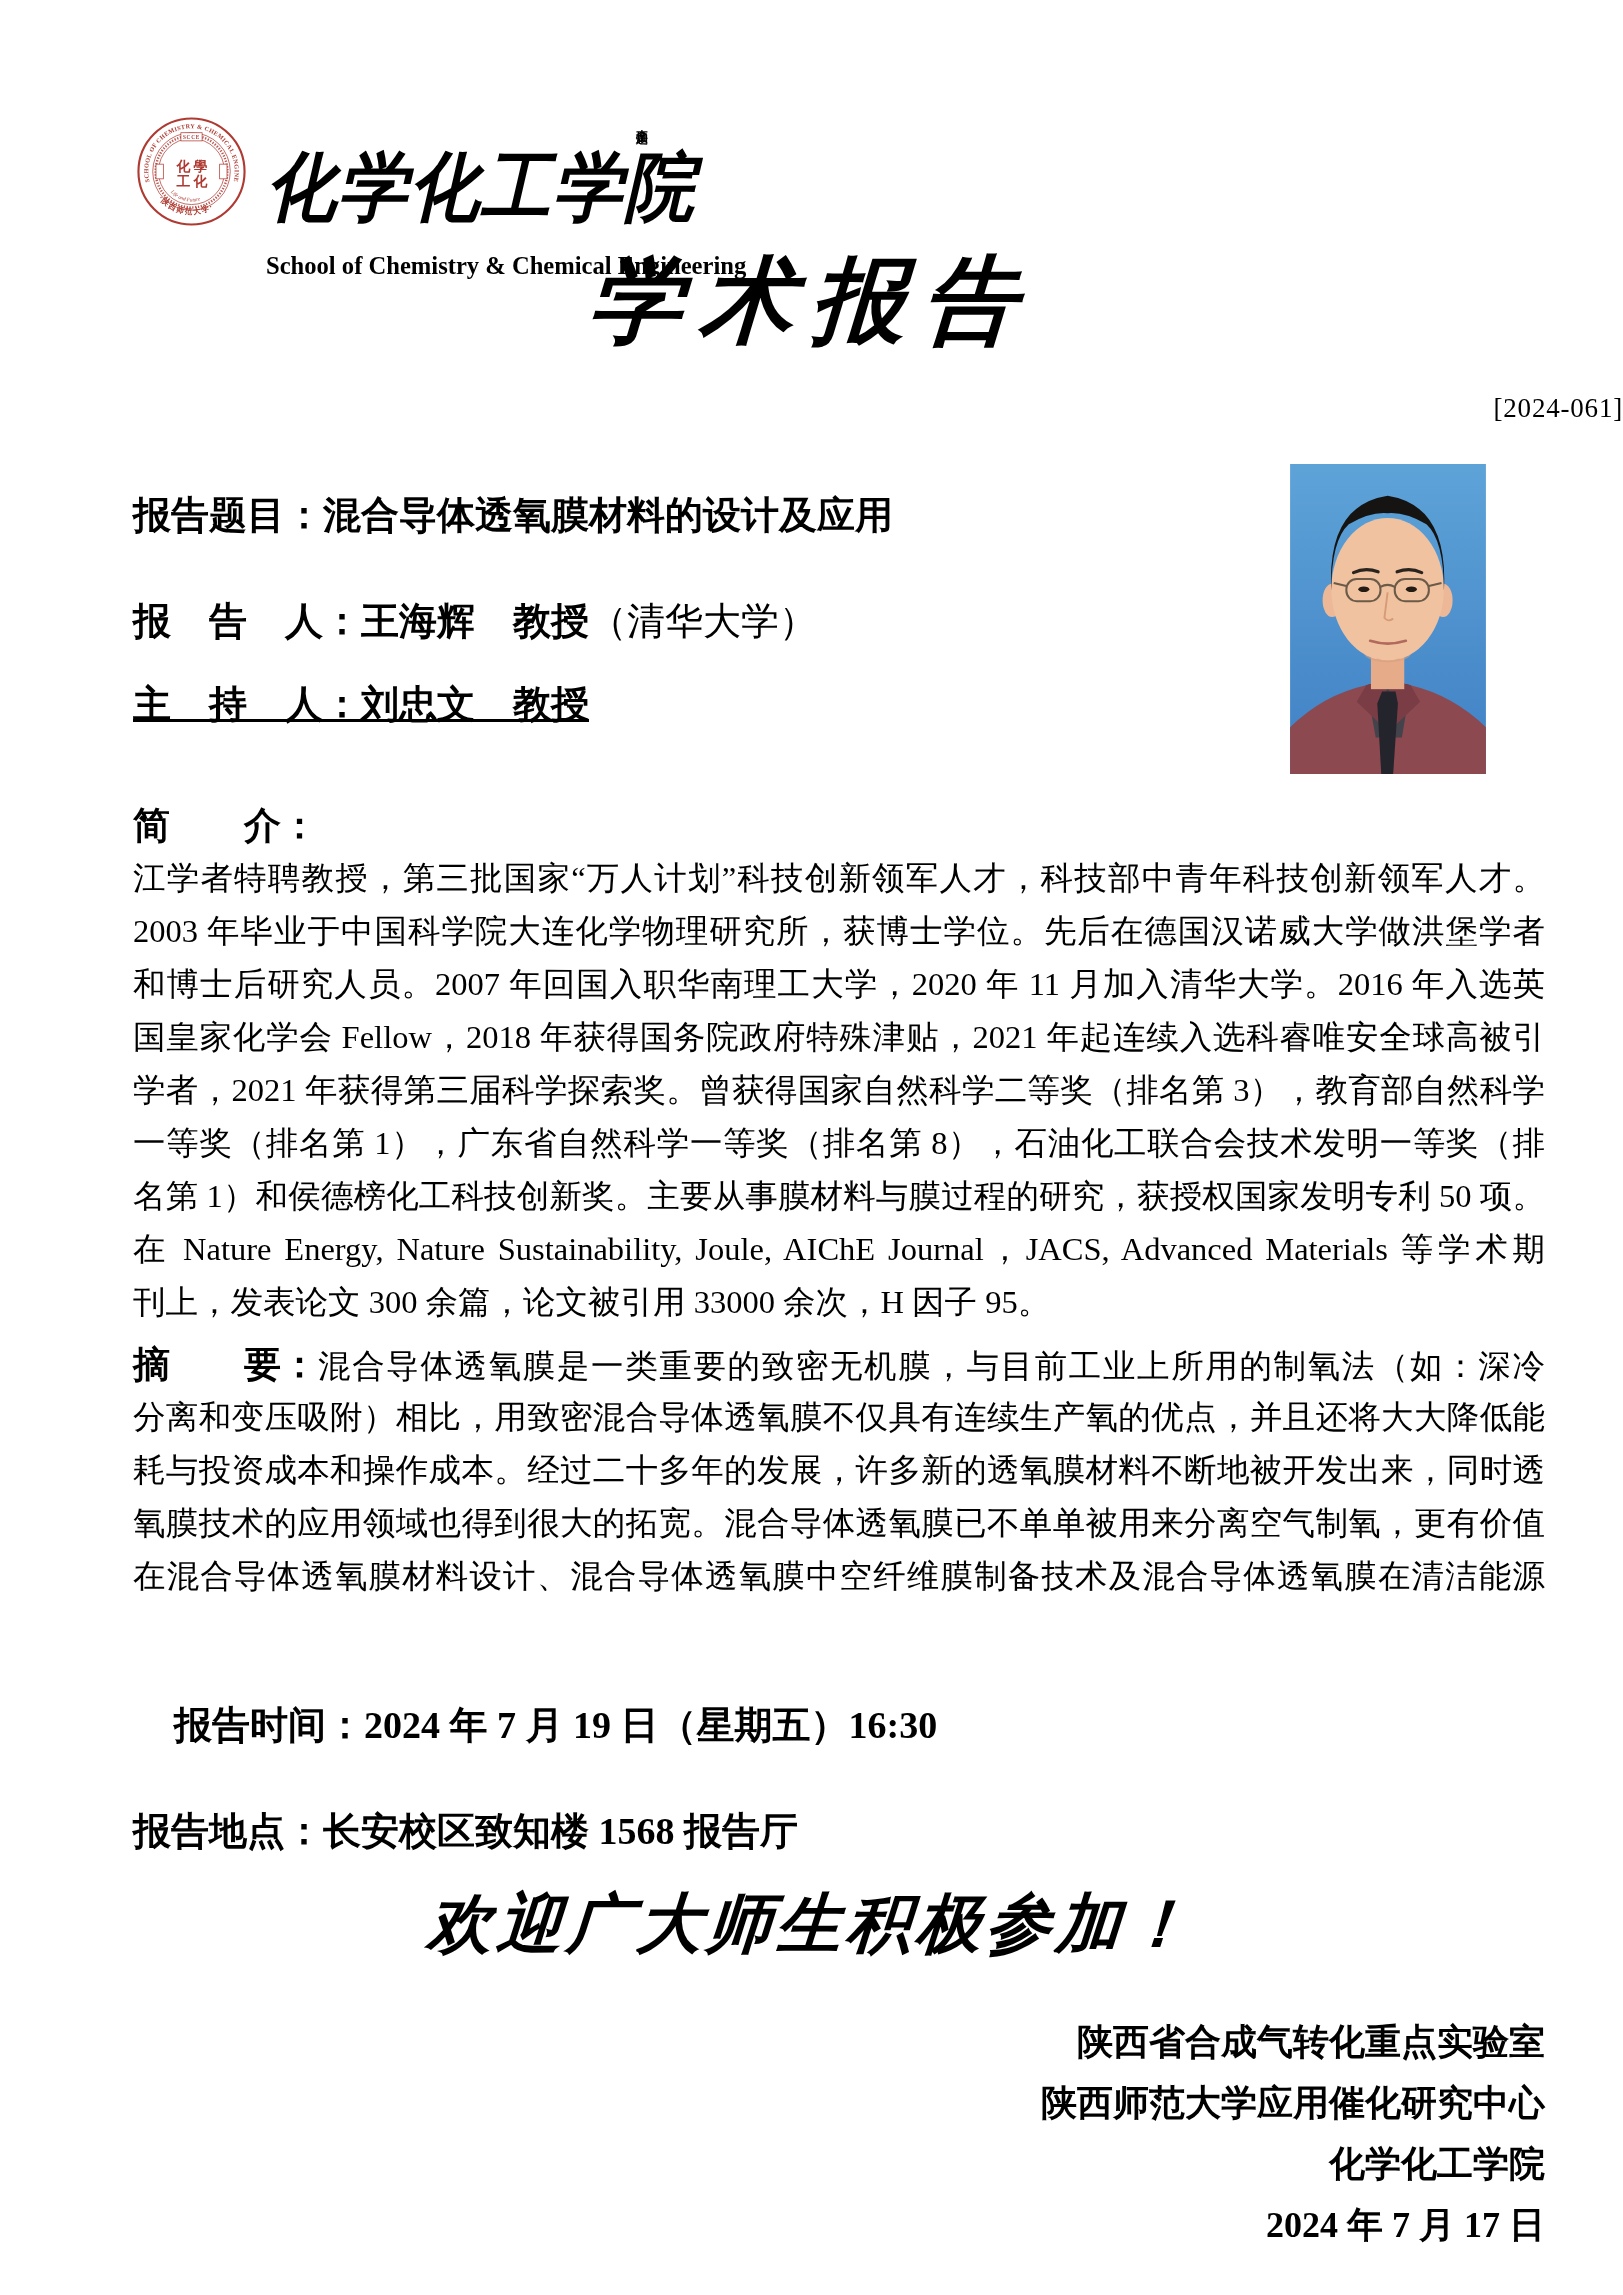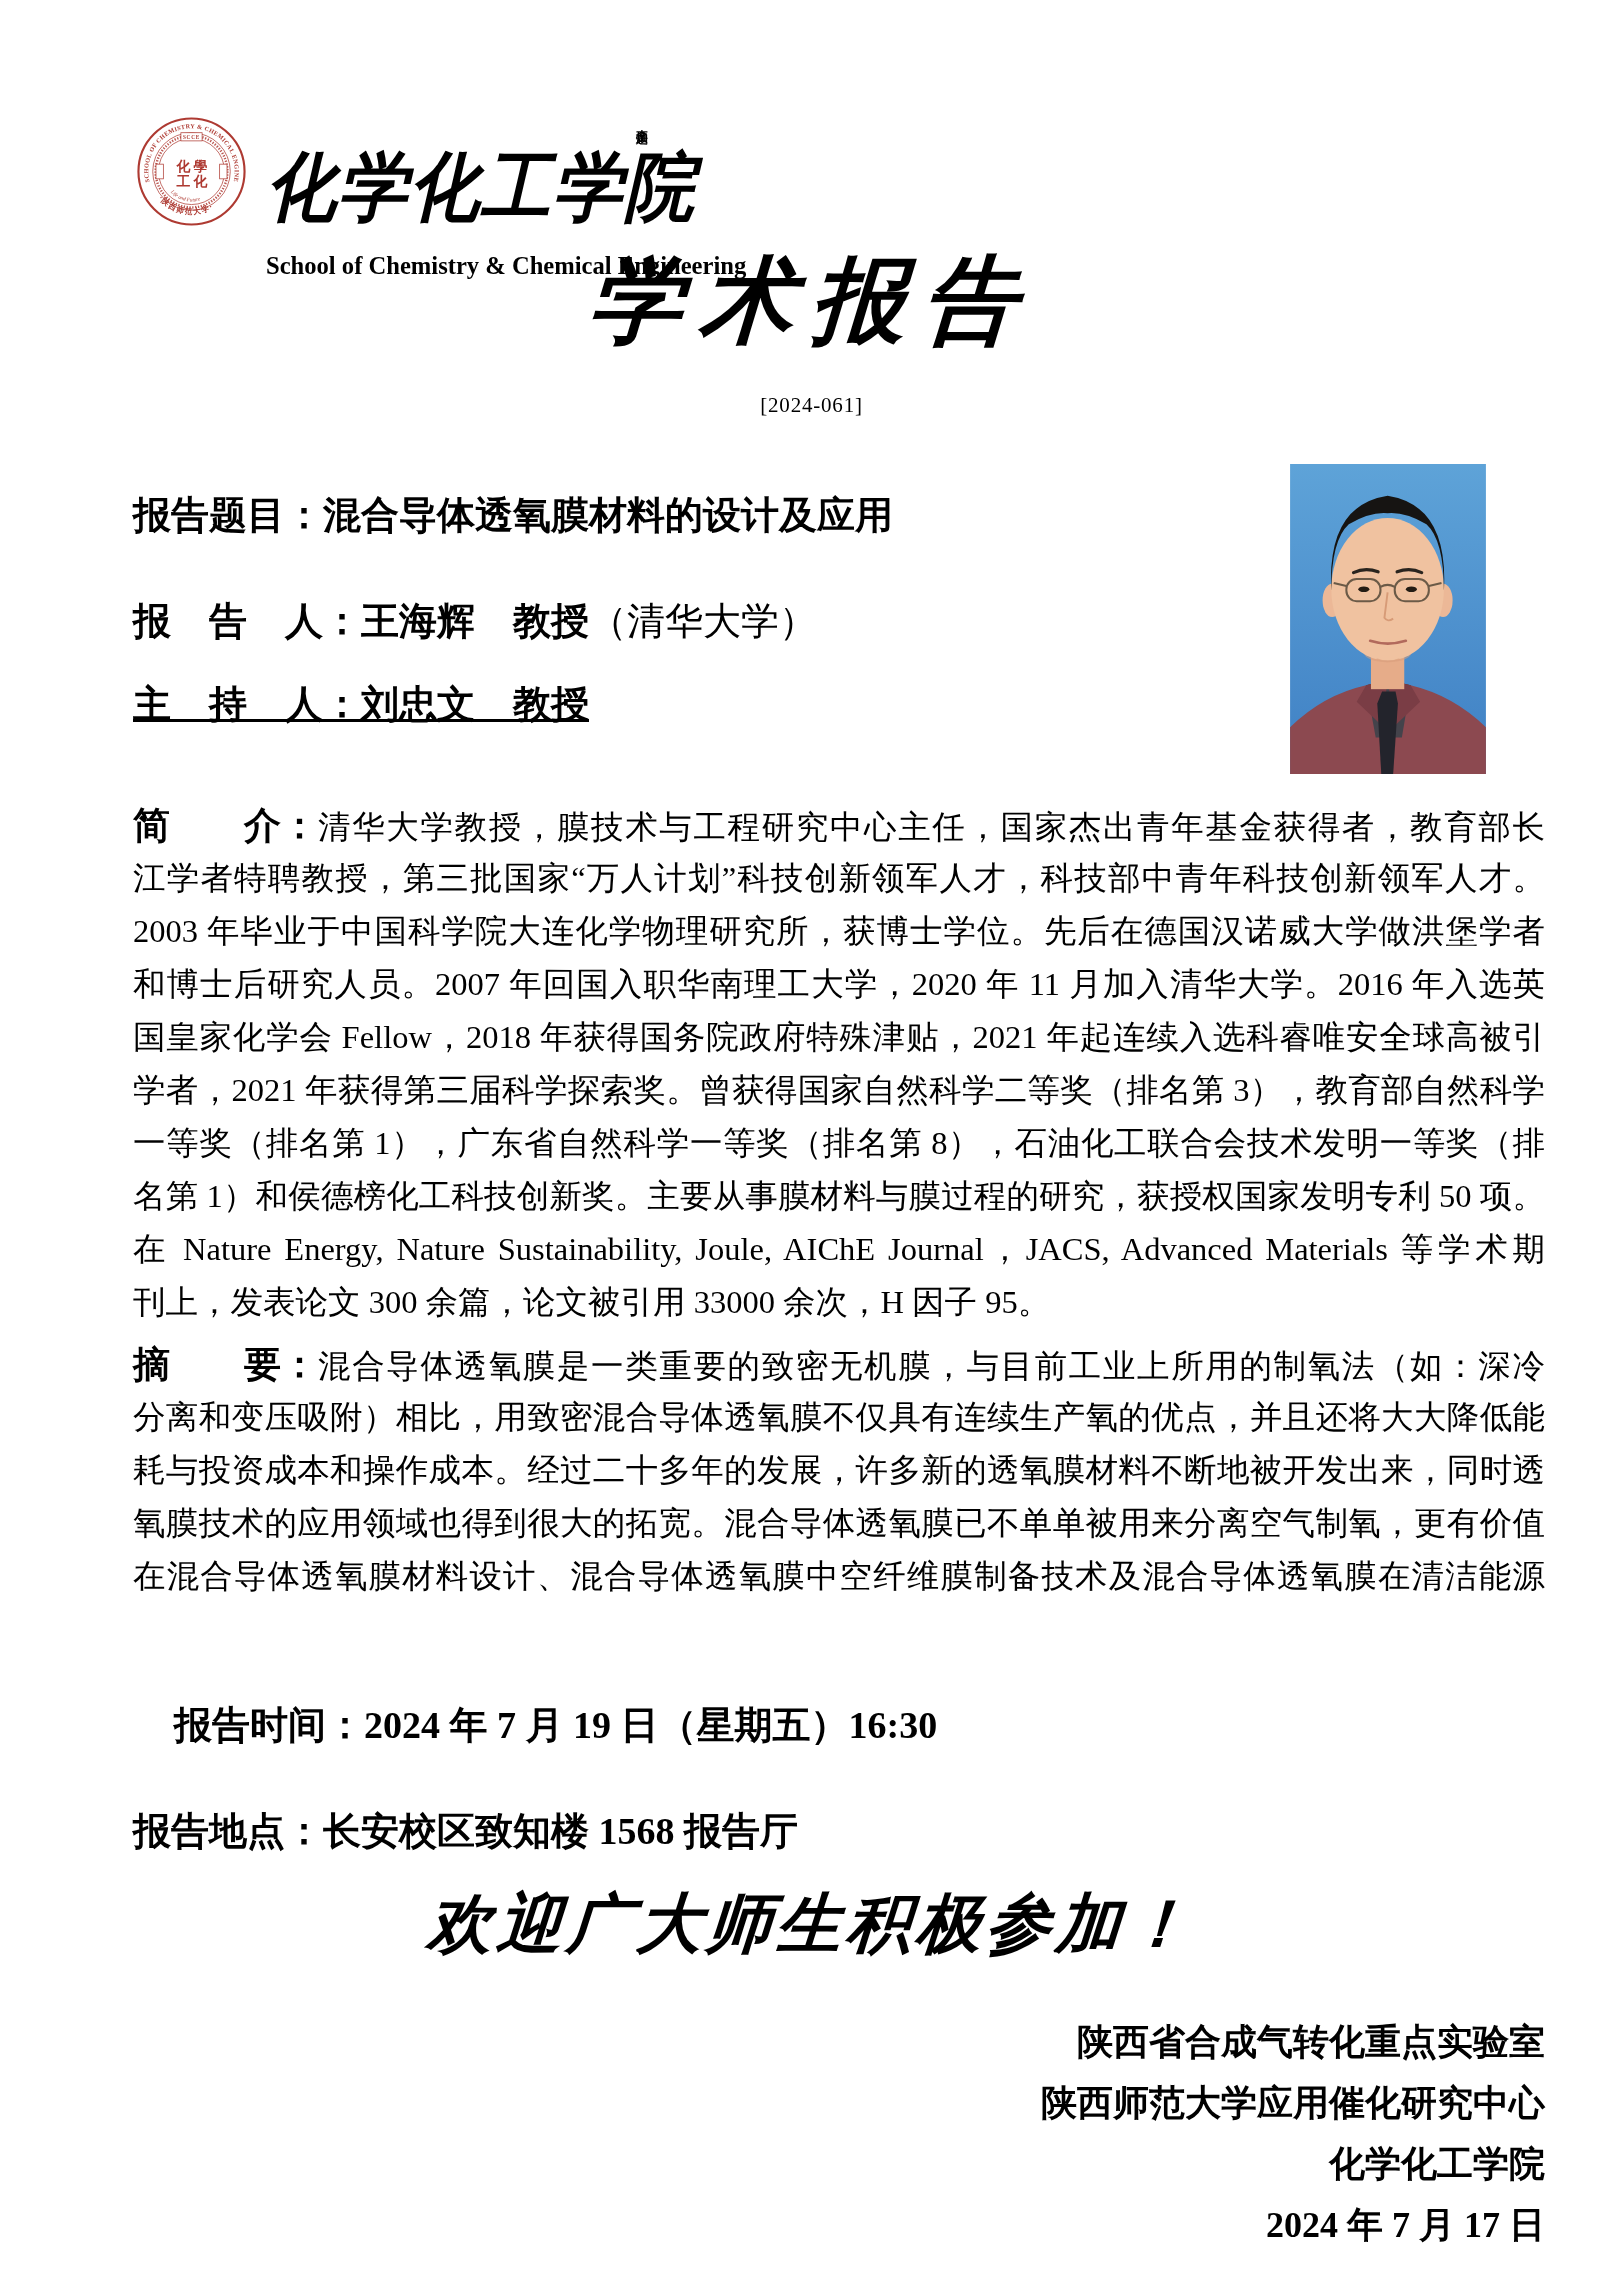--- a/index.html
+++ b/index.html
@@ -23,22 +23,22 @@
   .school-en {
     position:absolute; left:266px; top:252px; width:507px;
     font-size:24.6px; font-weight:bold; white-space:nowrap;
   }
   .main-title {
     position:absolute; left:0; top:238px; width:100%; text-align:center;
     font-size:94px; font-weight:900; font-style:italic; letter-spacing:17.4px;
     transform:skewX(-3deg);
   }
   .serial {
-    position:absolute; left:0; top:393px; width:100%; text-align:center;
-    font-size:21px; letter-spacing:0.8px;
+    position:absolute; left:0; top:393px; width:100%; text-align:right;
+    font-size:27px; letter-spacing:0.8px;
   }
   
   .photo { position:absolute; left:1290px; top:464px; width:196px; height:310px; }
   
   .info-line {
     position:absolute; left:133px; font-size:38px; font-weight:bold; white-space:nowrap;
   }
   .info-line .affil { font-weight:normal; }
   .line-title    { top:490px; }
   .line-speaker  { top:596px; }
@@ -152,21 +152,20 @@
 
   <div class="info-line line-title"><span>报告题目：</span><span>混合导体透氧膜材料的设计及应用</span></div>
 
   <div class="info-line line-speaker"><span>报　告　人：</span><span>王海辉　教授</span><span class="affil">（清华大学）</span></div>
 
   <div class="info-line line-host"><span>主　持　人：</span><span>刘忠文　教授</span></div>
 
   <div class="para para-intro">
     <div class="pline pfirst">
       <span class="plabel">简　　介：</span>
-        <span class="ptext">清华大学教授，膜技术与工程研究中心主任，国家杰出青年基金获得者，教育部长</span>
     </div>
     <div class="pline">江学者特聘教授，第三批国家“万人计划”科技创新领军人才，科技部中青年科技创新领军人才。</div>
     <div class="pline">2003 年毕业于中国科学院大连化学物理研究所，获博士学位。先后在德国汉诺威大学做洪堡学者</div>
     <div class="pline">和博士后研究人员。2007 年回国入职华南理工大学，2020 年 11 月加入清华大学。2016 年入选英</div>
     <div class="pline">国皇家化学会 Fellow，2018 年获得国务院政府特殊津贴，2021 年起连续入选科睿唯安全球高被引</div>
     <div class="pline">学者，2021 年获得第三届科学探索奖。曾获得国家自然科学二等奖（排名第 3），教育部自然科学</div>
     <div class="pline">一等奖（排名第 1），广东省自然科学一等奖（排名第 8），石油化工联合会技术发明一等奖（排</div>
     <div class="pline">名第 1）和侯德榜化工科技创新奖。主要从事膜材料与膜过程的研究，获授权国家发明专利 50 项。</div>
     <div class="pline">在 Nature Energy, Nature Sustainability, Joule, AIChE Journal，JACS, Advanced Materials 等学术期</div>
     <div class="pline plast">刊上，发表论文 300 余篇，论文被引用 33000 余次，H 因子 95。</div>

